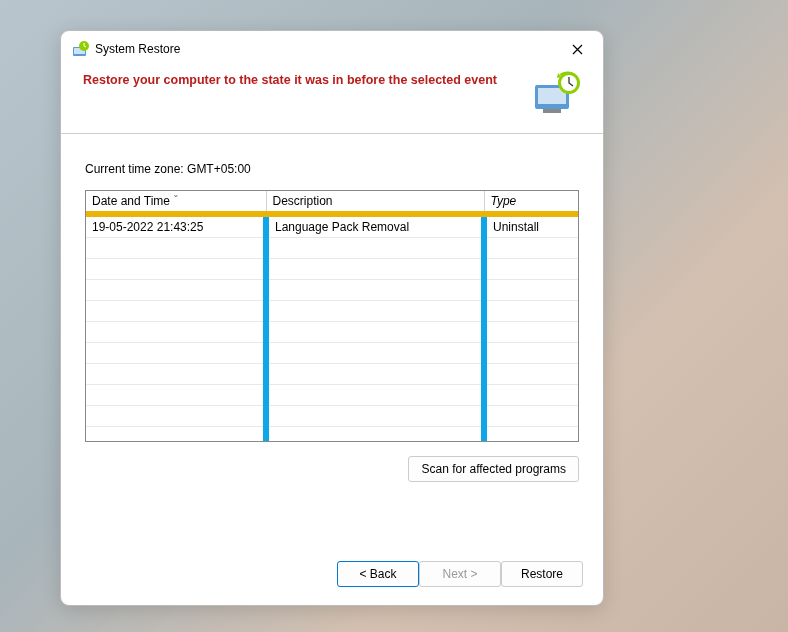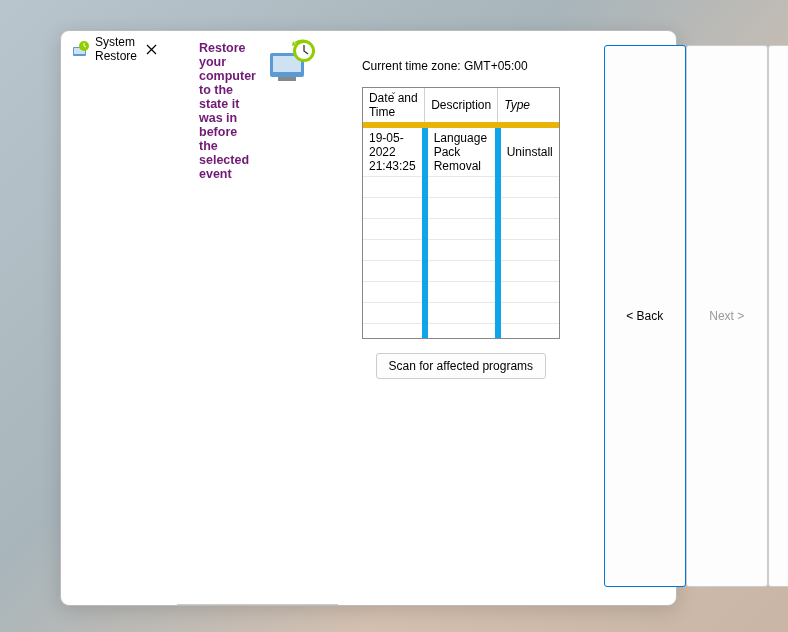--- a/index.html
+++ b/index.html
@@ -9,27 +9,28 @@
       background: linear-gradient(135deg, #b8c5cc 0%, #a8b5bb 40%, #d4c0b0 70%, #c8b5a5 100%);
       width: 788px;
       height: 632px;
       overflow: hidden;
       position: relative;
     }
     .window {
       position: absolute;
       left: 60px;
       top: 30px;
-      width: 617px;
+      width: 544px;
       height: 576px;
       background: #ffffff;
       border: 1px solid #bbb;
       border-radius: 9px;
       box-shadow: 0 4px 20px rgba(0,0,0,0.15);
       display: flex;
+      flex-direction: column;
     }
     .titlebar {
       display: flex;
       align-items: center;
       padding: 8px 12px 4px 12px;
       height: 32px;
     }
     .titlebar-icon {
       width: 16px;
       height: 16px;
@@ -52,21 +53,21 @@
     }
     .header-section {
       padding: 8px 22px 18px 22px;
       display: flex;
       align-items: flex-start;
       border-bottom: 1px solid #ccc;
     }
     .header-text {
       font-weight: 600;
       font-size: 12.5px;
-      color: #701a75;
+      color: #b91c1c;
       flex: 1;
       padding-top: 2px;
     }
     .header-icon {
       width: 48px;
       height: 44px;
       margin-left: 12px;
     }
     .content {
       padding: 28px 24px 12px 24px;
@@ -113,21 +114,21 @@
       border-right: 6px solid #0ea5e9;
       border-bottom: 1px solid #e8e8e8;
       height: 20px;
     }
     td:last-child { border-right: none; }
     .col-date { width: 180px; }
     .col-desc { width: auto; }
     .col-type { width: 94px; }
     .scan-row {
       display: flex;
-      justify-content: center;
+      justify-content: flex-end;
       margin-top: 14px;
     }
     .scan-btn {
       padding: 5px 12px;
       font-size: 12px;
       background: #fdfdfd;
       border: 1px solid #ccc;
       border-radius: 3px;
       cursor: pointer;
       font-family: inherit;
@@ -264,15 +265,15 @@
     </div>
 
     <div class="scan-row">
       <button class="scan-btn">Scan for affected programs</button>
     </div>
   </div>
 
   <div class="footer">
     <button class="wiz-btn primary">&lt; Back</button>
     <button class="wiz-btn disabled">Next &gt;</button>
-    <button class="wiz-btn">Current</button>
+    <button class="wiz-btn">Restore</button>
   </div>
 </div>
 
 </body></html>

